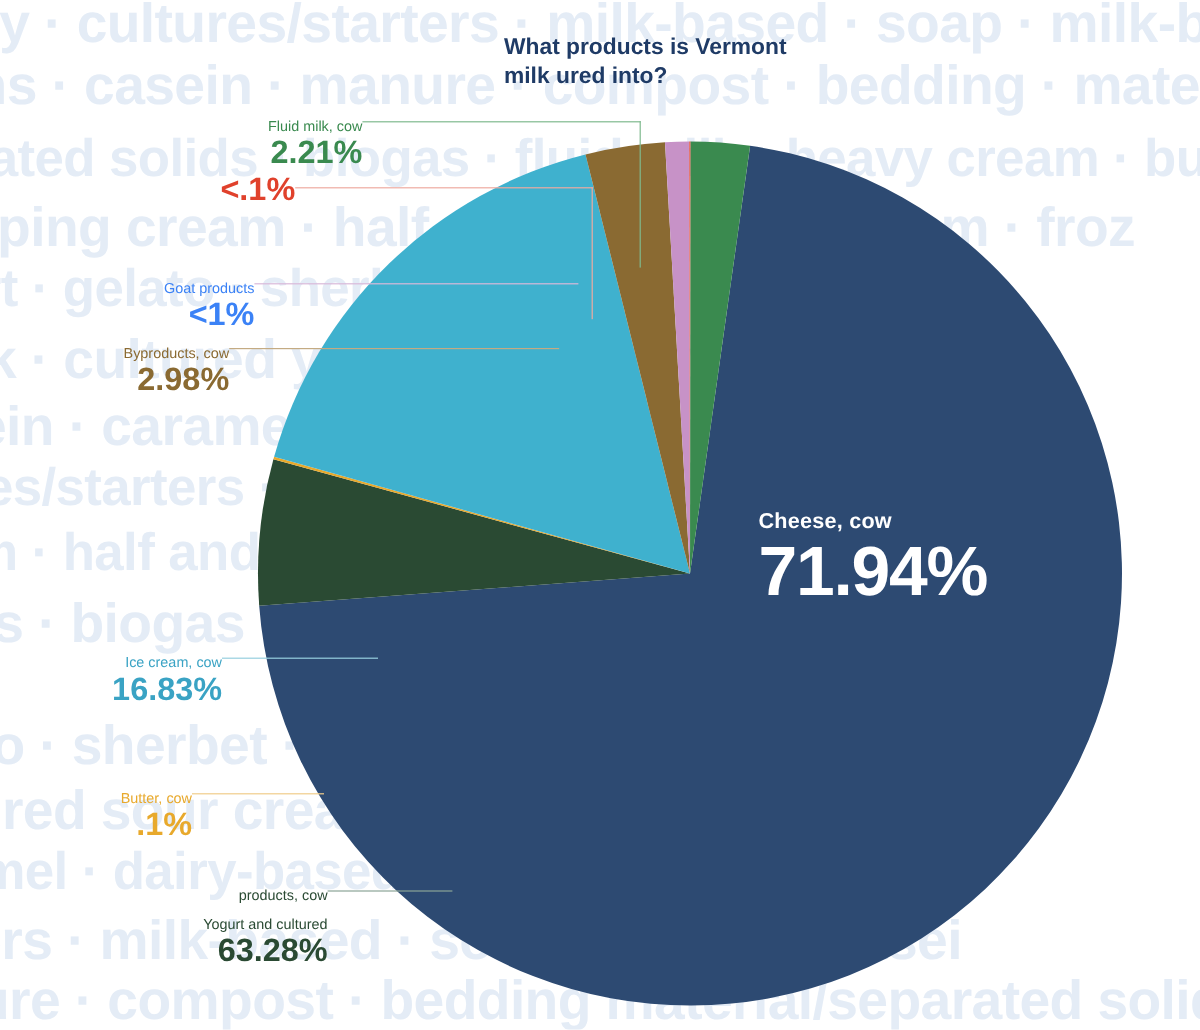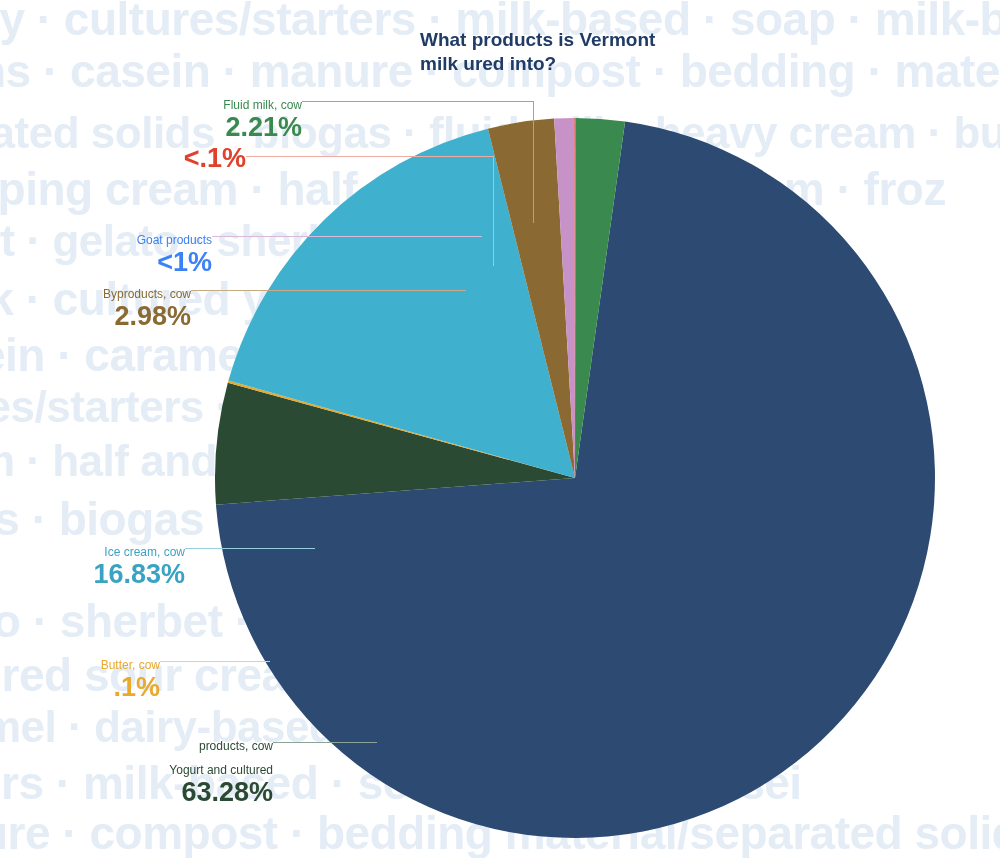--- a/index.html
+++ b/index.html
@@ -186,14 +186,18 @@
     <span class="cname">Butter, cow</span>
     <span class="cval">.1%</span>
   </div>
 
   <div class="callout right" style="left:63px;top:729px;width:210px;color:#2a4a33;">
     <span class="cname">products, cow</span>
     <span class="cname">Yogurt and cultured</span>
     <span class="cval">63.28%</span>
   </div>
 
+  <div id="cheese-label">
+    <span class="cname">Cheese, cow</span>
+    <span class="cval">71.94%</span>
+  </div>
 
 </div>
 
 </body></html>

